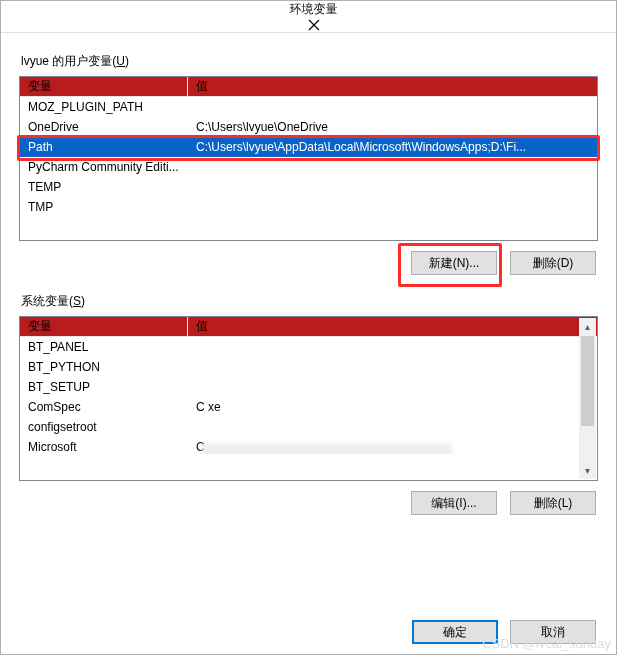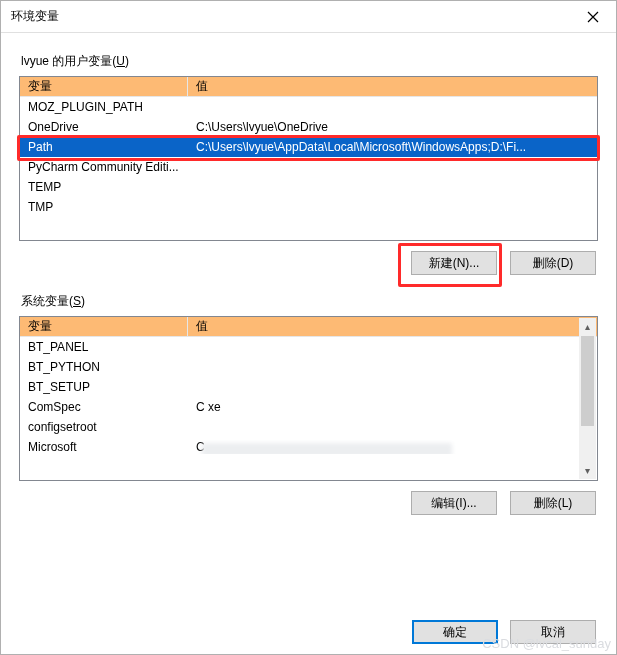--- a/index.html
+++ b/index.html
@@ -22,20 +22,21 @@
     display: flex;
     flex-direction: column;
   }
   .titlebar {
     height: 32px;
     display: flex;
     align-items: center;
     justify-content: space-between;
     padding: 0 0 0 10px;
     border-bottom: 1px solid #e0e0e0;
+    flex-direction: column;
   }
   .titlebar-title { font-size: 12px; }
   .close-x {
     width: 46px;
     height: 32px;
     display: flex;
     align-items: center;
     justify-content: center;
     cursor: pointer;
   }
@@ -55,21 +56,21 @@
     border: 1px solid #828790;
     background: #fff;
     width: 100%;
     overflow: hidden;
   }
   .user-listbox { height: 165px; }
   .sys-listbox  { height: 165px; position: relative; }
   .listheader {
     display: flex;
     height: 20px;
-    background: #fdba74;
+    background: #b91c1c;
     border-bottom: 1px solid #e6e6e6;
     font-size: 12px;
   }
   .col-name  { width: 168px; padding-left: 8px; display:flex; align-items:center; border-right: 1px solid #e6e6e6; }
   .col-value { flex: 1; padding-left: 8px; display:flex; align-items:center; }
   .row {
     display: flex;
     height: 20px;
     align-items: center;
     font-size: 12px;

